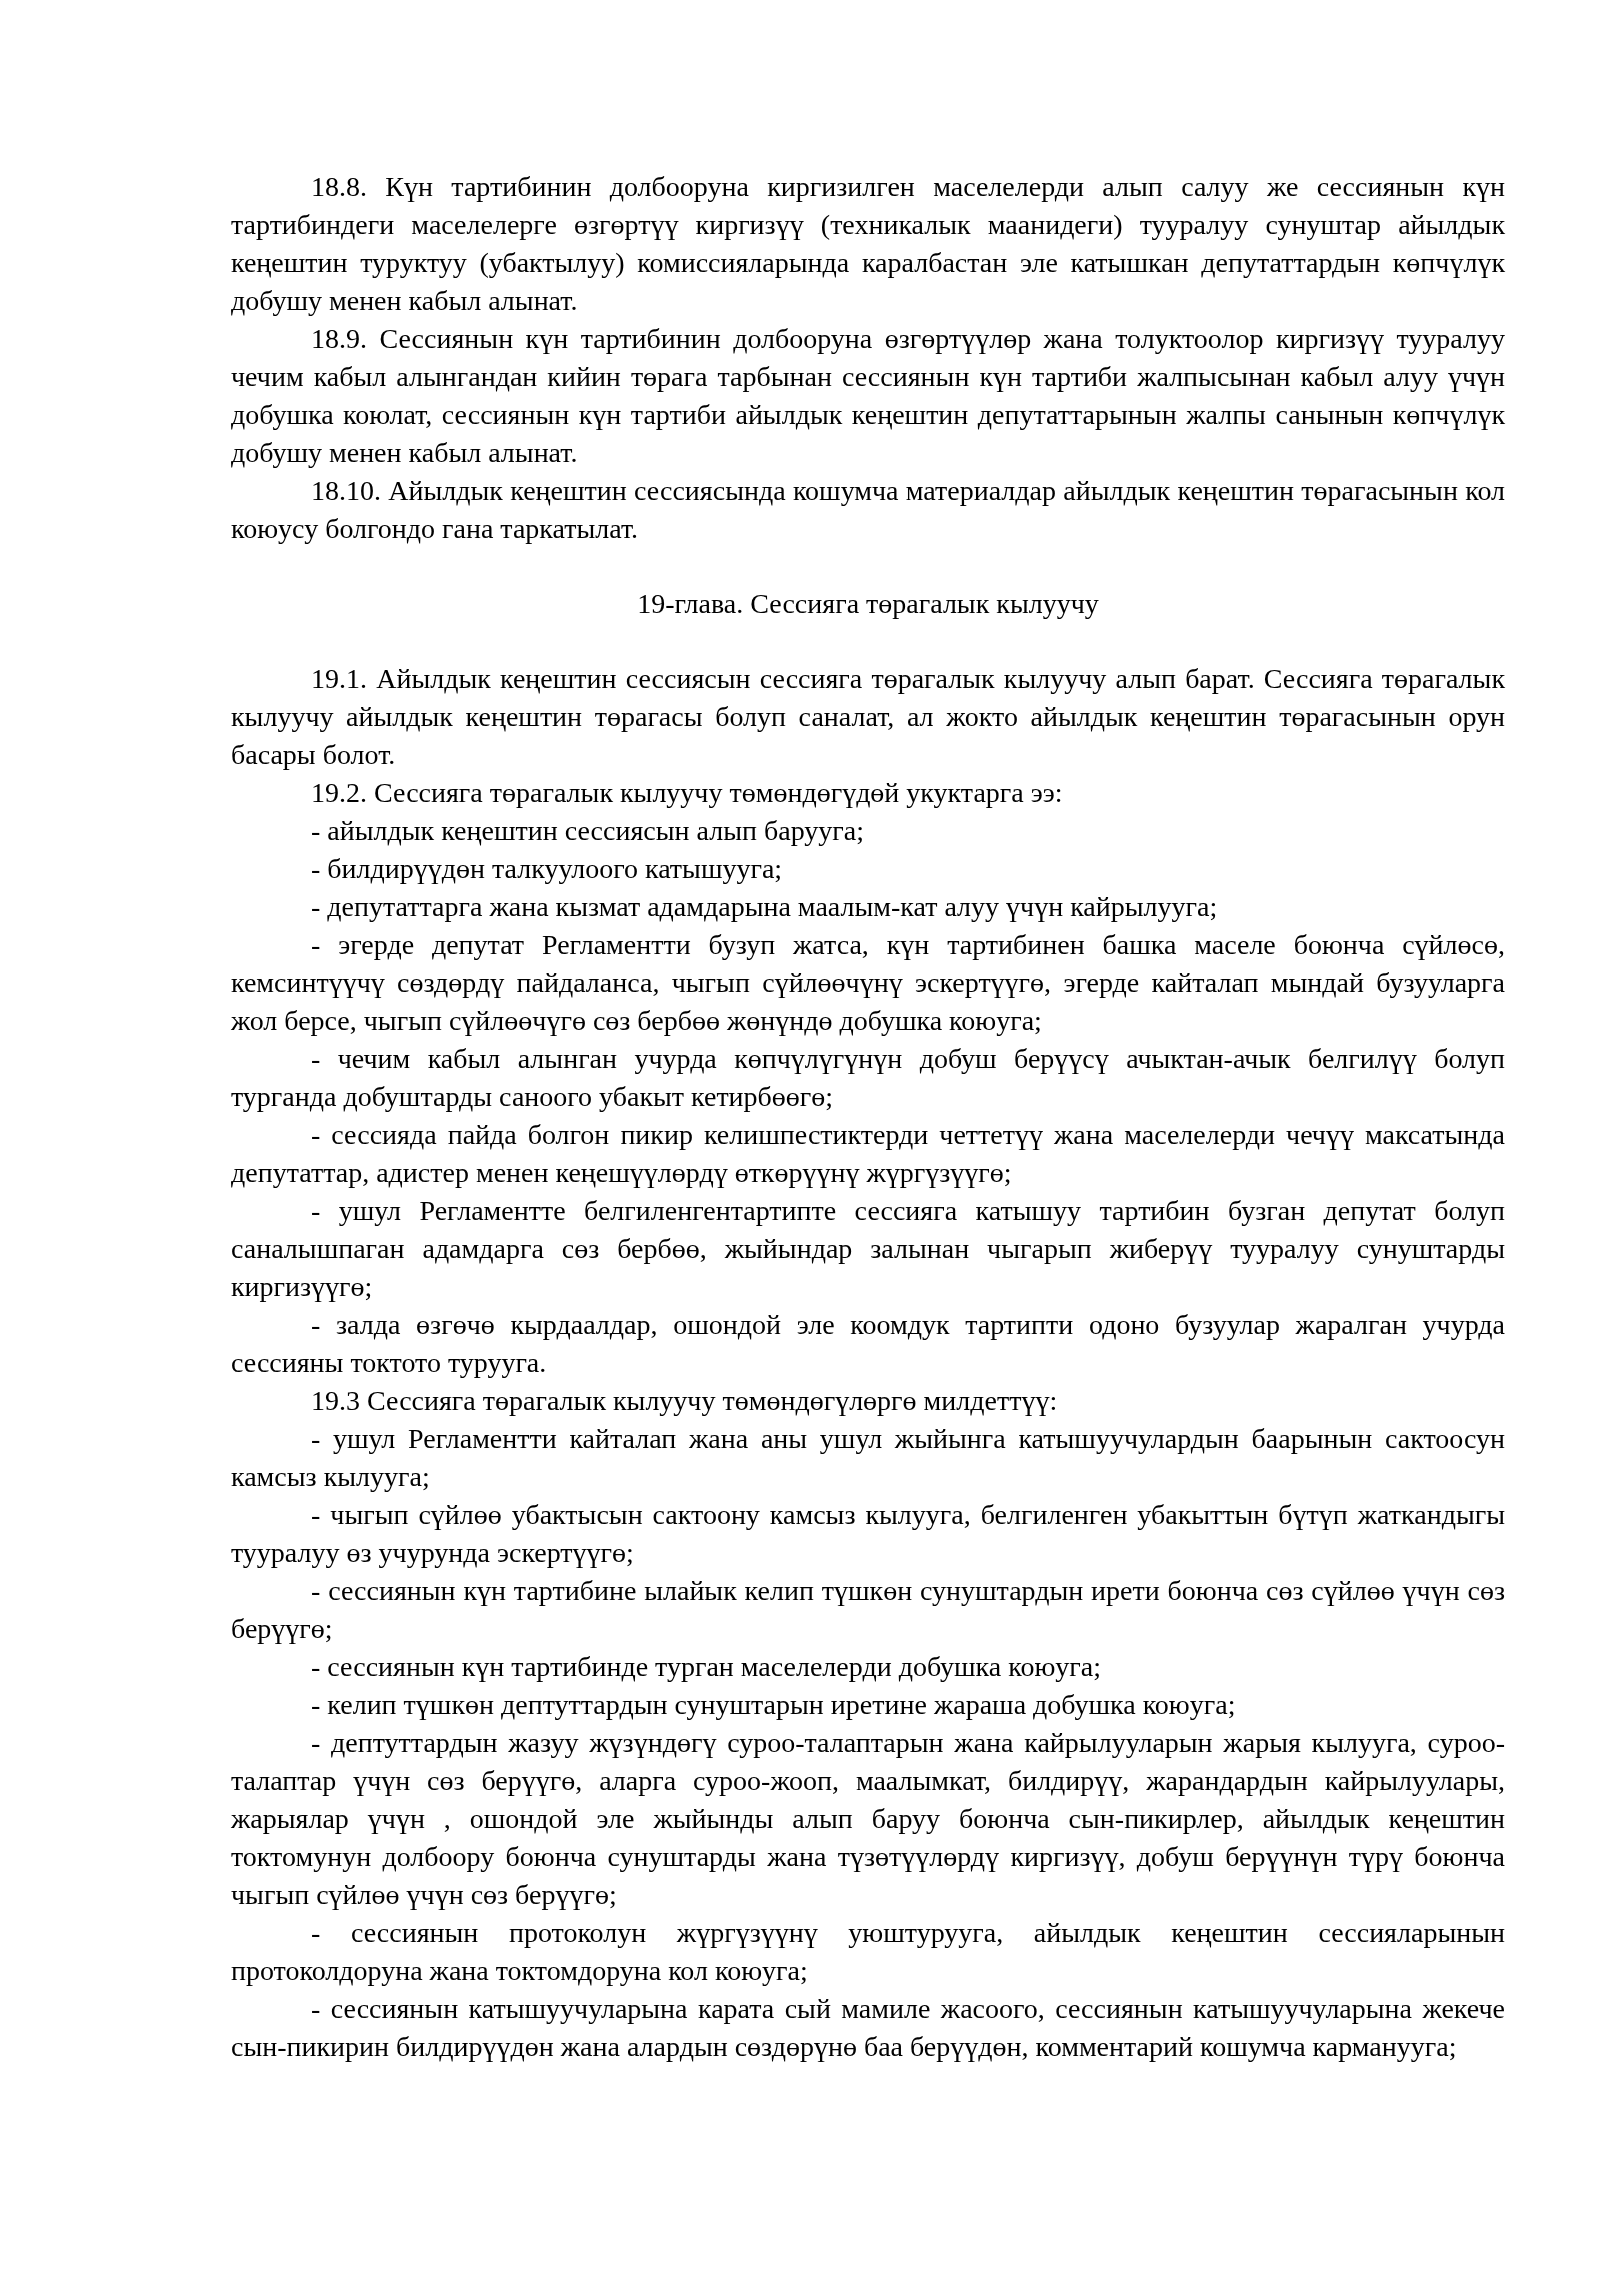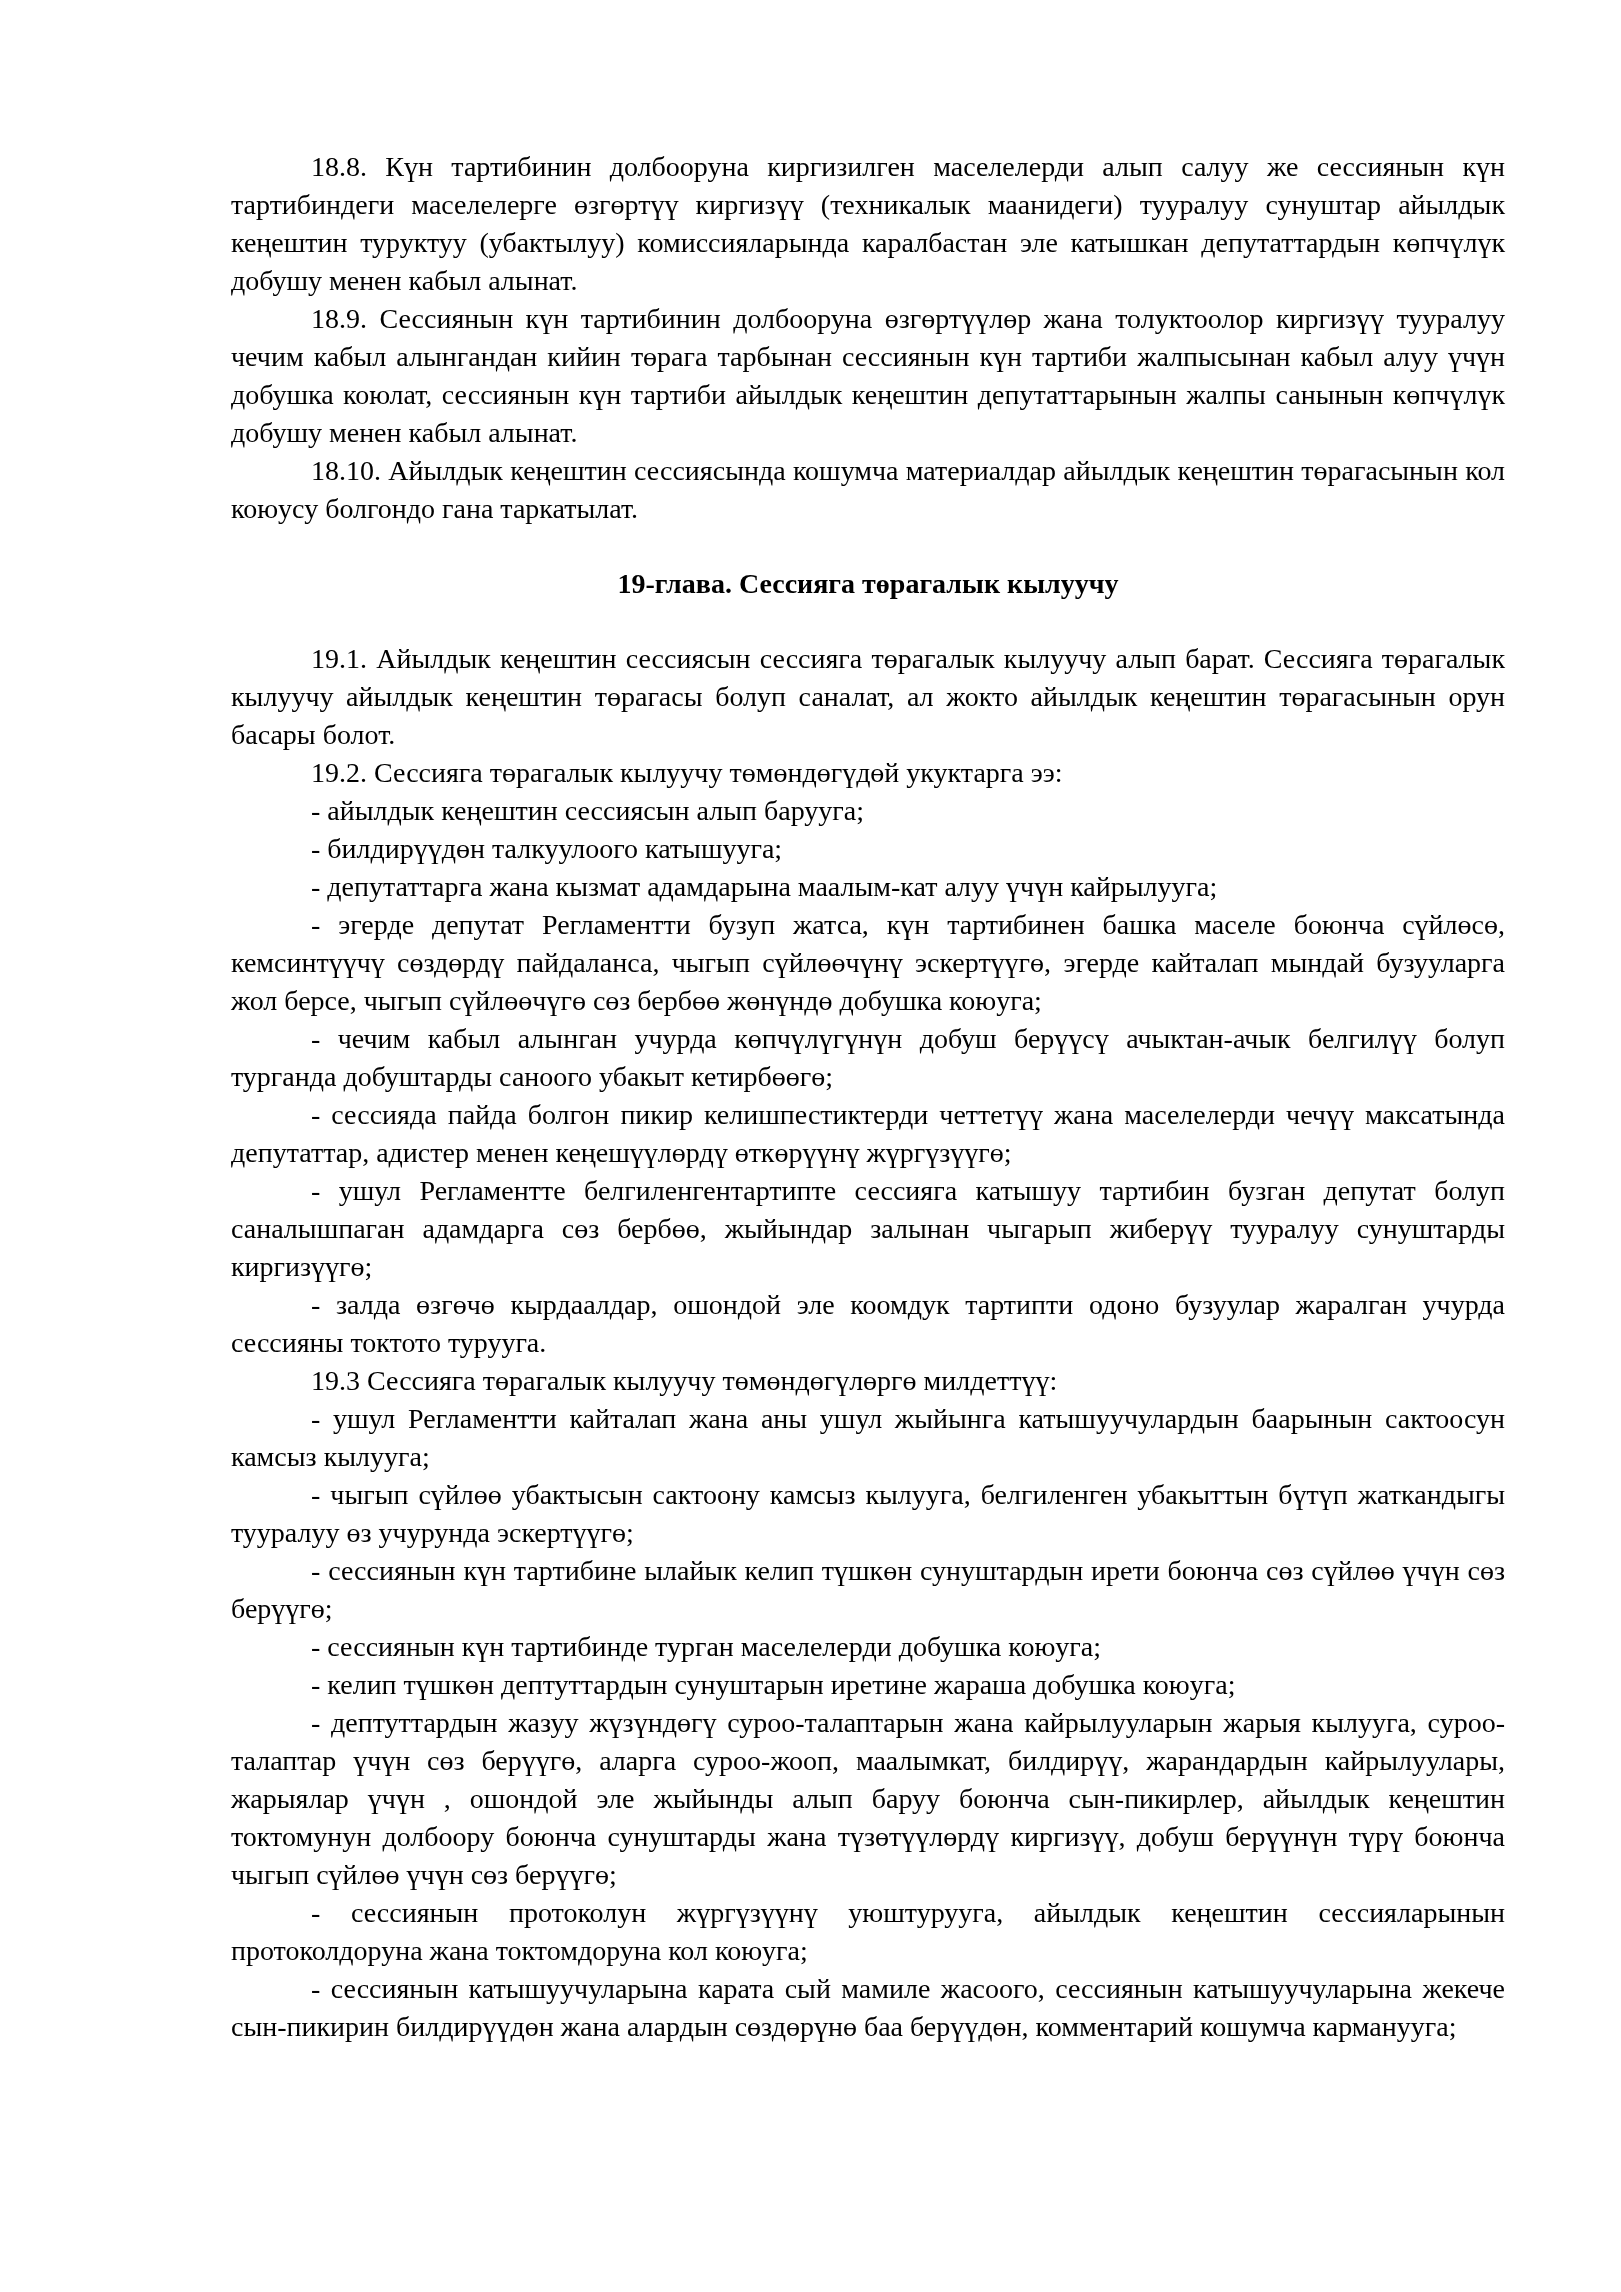--- a/index.html
+++ b/index.html
@@ -7,34 +7,34 @@
     width: 1621px;
     height: 2293px;
     position: relative;
     overflow: hidden;
     color: #000000;
     font-family: "Liberation Serif", "DejaVu Serif", serif;
   }
   .page {
     position: absolute;
     left: 231px;
-    top: 148px;
+    top: 168px;
     width: 1274px;
     font-size: 28px;
     line-height: 38px;
   }
   .p {
     margin: 0;
     text-align: justify;
     text-indent: 80px;
   }
   .heading {
     margin: 0;
     text-align: center;
-    font-weight: bold;
+    font-weight: normal;
     font-size: 28px;
     line-height: 38px;
     padding-top: 37px;
     padding-bottom: 37px;
   }
 </style>
 </head>
 <body>
 
 <div class="page">

